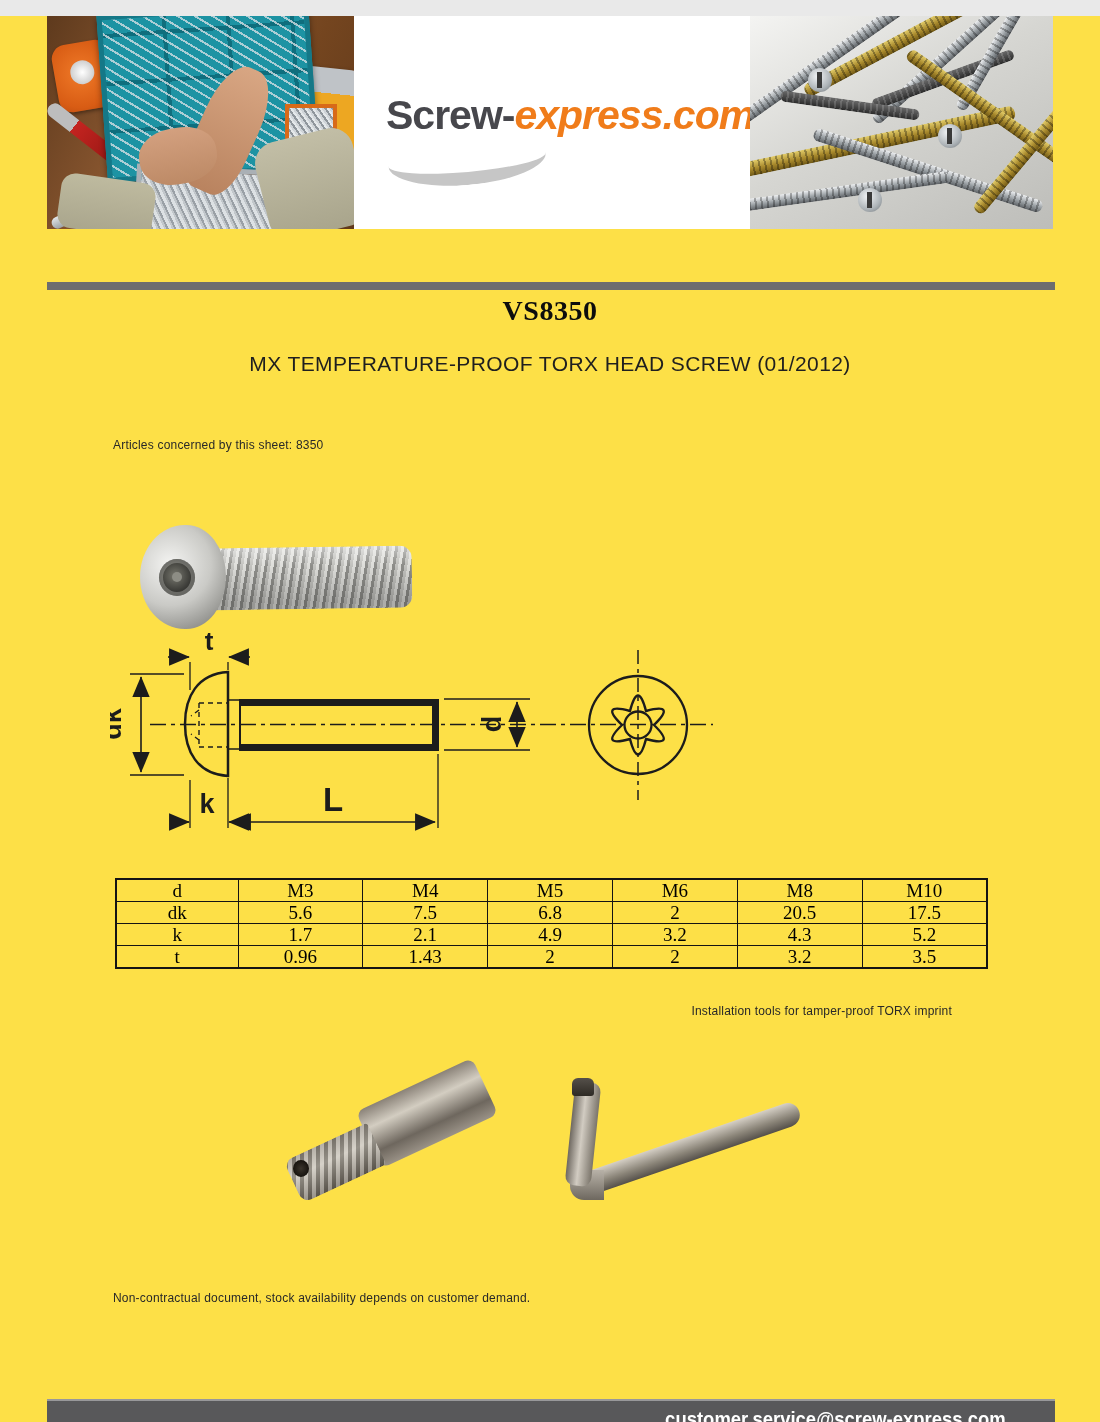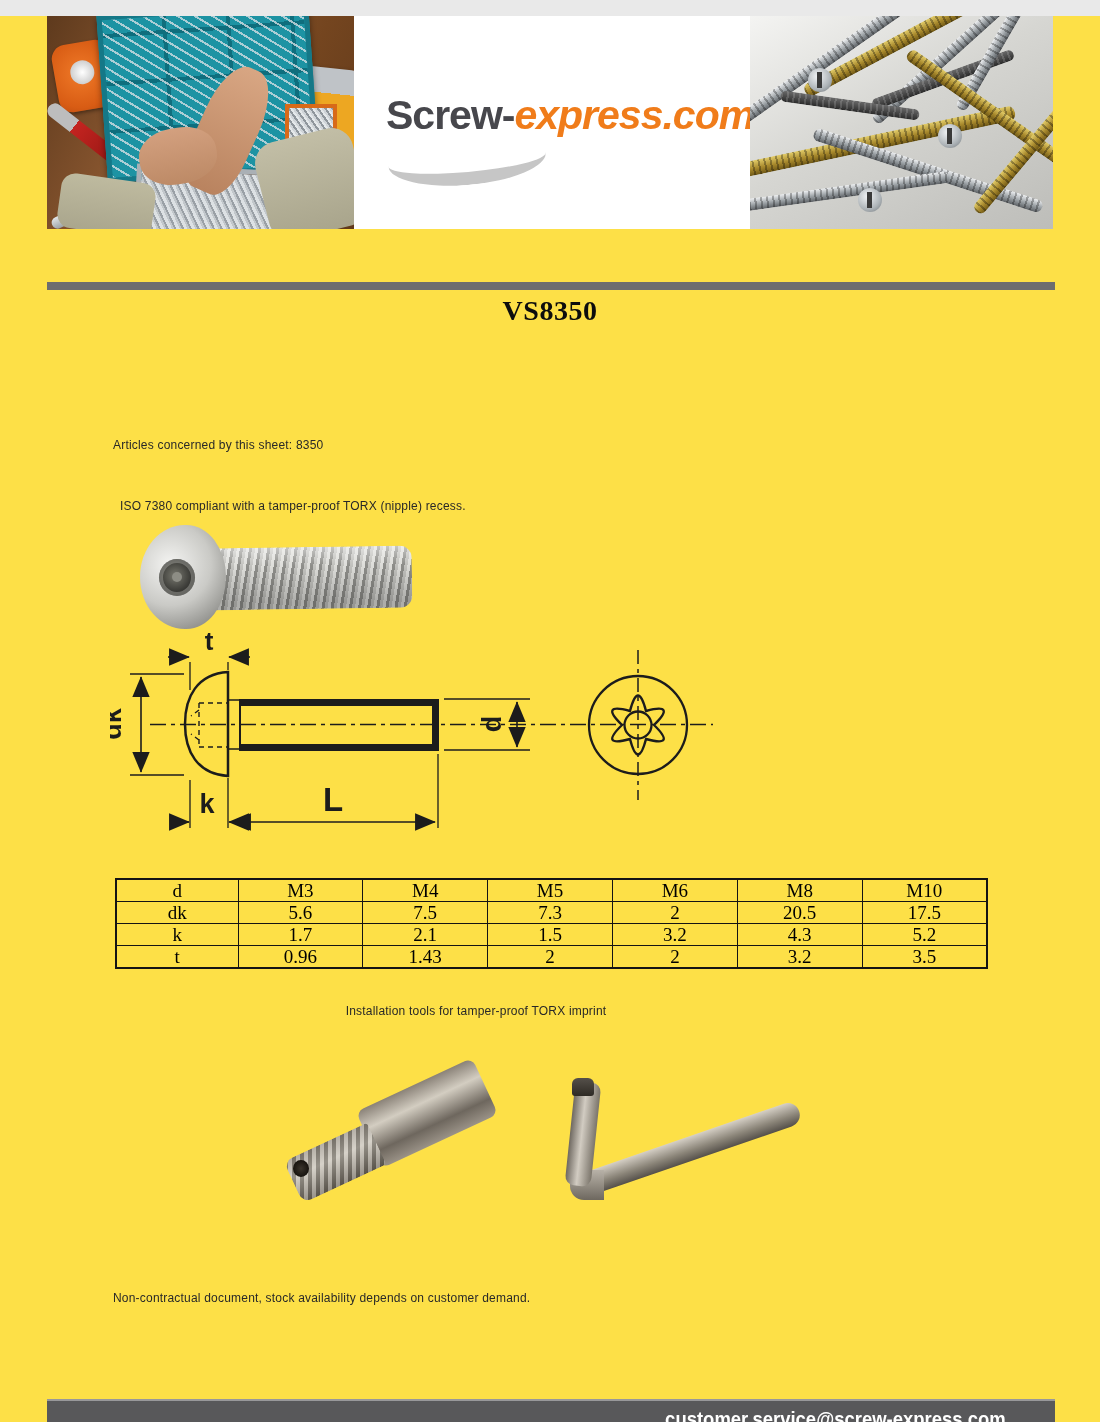--- a/index.html
+++ b/index.html
@@ -71,21 +71,21 @@
       font-size:46px;transform:scaleX(.8);transform-origin:50% 50%;letter-spacing:0;}
   .banner-underline{left:47px;top:266px;width:1008px;height:8px;background:#6d6d6f;}
 
   
   .code{left:0;top:279px;width:1100px;text-align:center;font-family:"Liberation Serif",serif;
       font-weight:bold;font-size:28px;color:#0d0d0d;letter-spacing:.5px;}
   .title{left:0;top:336px;width:1100px;text-align:center;font-size:21px;color:#1f1f1f;letter-spacing:.4px;}
   .bodyline{font-size:12px;color:#282828;letter-spacing:.2px;}
   .articles{left:113px;top:422px;}
   .iso{left:120px;top:483px;}
-  .toolscap{left:0;top:988px;width:952px;text-align:center;}
+  .toolscap{left:0;top:988px;width:952px;text-align:right;}
   .note{left:113px;top:1275px;}
 
   
   .prod{left:138px;top:506px;width:278px;height:112px;}
   .scrw-head{position:absolute;left:2px;top:3px;width:86px;height:104px;
       border-radius:52% 46% 46% 52%/50% 50% 50% 50%;
       background:radial-gradient(circle at 35% 38%,#f4f4f2,#cacac6 48%,#8f8f8b 82%,#71716d);}
   .scrw-recess{position:absolute;left:21px;top:37px;width:36px;height:37px;border-radius:50%;
       background:radial-gradient(circle at 45% 45%,#78786f,#3a3a36 55%,#232320);
       box-shadow:inset 0 0 0 4px rgba(200,200,195,.35);}
@@ -173,22 +173,22 @@
     <div class="r silver" style="left:-20px;top:170px;width:220px;height:12px;transform:rotate(-8deg);"></div>
     <div class="r brass" style="left:198px;top:128px;width:160px;height:13px;transform:rotate(-50deg);"></div>
     <div class="hd" style="left:58px;top:52px;"></div>
     <div class="hd" style="left:188px;top:108px;"></div>
     <div class="hd" style="left:108px;top:172px;"></div>
   </div>
 
   <div class="abs banner-underline"></div>
 
   <div class="abs code">VS8350</div>
+  <div class="abs title">MX TEMPERATURE-PROOF TORX HEAD SCREW (01/2012)</div>
   <div class="abs bodyline articles">Articles concerned by this sheet: 8350</div>
-  <div class="abs bodyline iso">ISO 7380 compliant with a tamper-proof TORX (nipple) recess.</div>
 
   <div class="abs prod">
     <div class="scrw-shaft"></div>
     <div class="scrw-head"></div>
     <div class="scrw-recess"></div>
   </div>
 
   <svg class="abs drawing" viewBox="110 608 700 232">
     <defs>
       <marker id="ah" viewBox="0 0 12 10" markerWidth="13" markerHeight="11" refX="11.5" refY="5" orient="auto-start-reverse">
@@ -263,30 +263,30 @@
       <td>M4</td>
       <td>M5</td>
       <td>M6</td>
       <td>M8</td>
       <td>M10</td>
     </tr>
     <tr>
       <td>dk</td>
       <td>5.6</td>
       <td>7.5</td>
-      <td>7.3</td>
+      <td>6.8</td>
       <td>2</td>
       <td>20.5</td>
       <td>17.5</td>
     </tr>
     <tr>
       <td>k</td>
       <td>1.7</td>
       <td>2.1</td>
-      <td>1.5</td>
+      <td>4.9</td>
       <td>3.2</td>
       <td>4.3</td>
       <td>5.2</td>
     </tr>
     <tr>
       <td>t</td>
       <td>0.96</td>
       <td>1.43</td>
       <td>2</td>
       <td>2</td>

